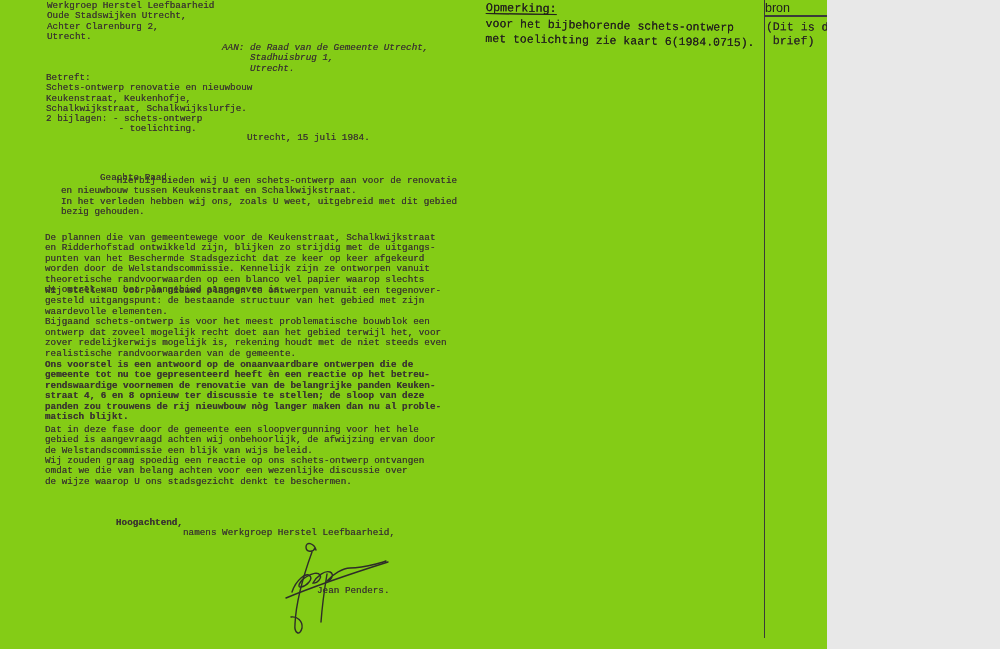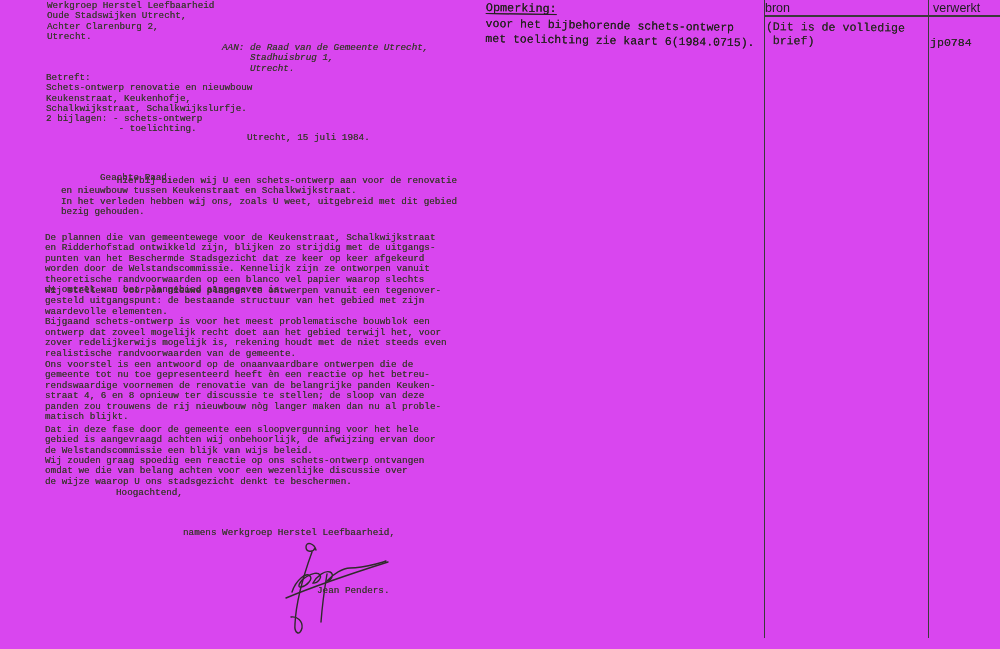--- a/index.html
+++ b/index.html
@@ -1,19 +1,19 @@
 <!DOCTYPE html>
 <html><head>
 <meta charset="utf-8">
 <style>
   html,body{margin:0;padding:0;}
   body{background:#e8e8e8;font-family:"Liberation Sans",sans-serif;}
   .page{
-    position:relative;width:1000px;height:649px;overflow:hidden;
-    background:#d946ef;color:#3a362f;
+    position:relative;width:827px;height:649px;overflow:hidden;
+    background:#84cc16;color:#3a362f;
   }
   .mono{
     position:absolute;
     font-family:"Liberation Mono","DejaVu Sans Mono",monospace;
     white-space:pre;
   }
   .letter-text{
     font-size:9.3px;line-height:10.45px;color:#3b372f;
     text-shadow:0 0 .35px rgba(59,55,47,.85);
   }
@@ -76,36 +76,36 @@
 de omtrek van het plangebied aangegeven is.</div>
 
   <div class="mono letter-text" style="left:45px;top:286px;">Wij stellen U voor om nieuwe plannen te ontwerpen vanuit een tegenover-
 gesteld uitgangspunt: de bestaande structuur van het gebied met zijn
 waardevolle elementen.
 Bijgaand schets-ontwerp is voor het meest problematische bouwblok een
 ontwerp dat zoveel mogelijk recht doet aan het gebied terwijl het, voor
 zover redelijkerwijs mogelijk is, rekening houdt met de niet steeds even
 realistische randvoorwaarden van de gemeente.</div>
 
-  <div class="mono letter-text" style="left:45px;top:360px;">Ons voorstel is een antwoord op de onaanvaardbare ontwerpen die de
+  <div class="mono letter-text" style="left:45px;top:360px;font-weight:bold;">Ons voorstel is een antwoord op de onaanvaardbare ontwerpen die de
 gemeente tot nu toe gepresenteerd heeft èn een reactie op het betreu-
 rendswaardige voornemen de renovatie van de belangrijke panden Keuken-
 straat 4, 6 en 8 opnieuw ter discussie te stellen; de sloop van deze
 panden zou trouwens de rij nieuwbouw nòg langer maken dan nu al proble-
 matisch blijkt.</div>
 
   <div class="mono letter-text" style="left:45px;top:425px;">Dat in deze fase door de gemeente een sloopvergunning voor het hele
 gebied is aangevraagd achten wij onbehoorlijk, de afwijzing ervan door
 de Welstandscommissie een blijk van wijs beleid.</div>
 
   <div class="mono letter-text" style="left:45px;top:456px;">Wij zouden graag spoedig een reactie op ons schets-ontwerp ontvangen
 omdat we die van belang achten voor een wezenlijke discussie over
 de wijze waarop U ons stadsgezicht denkt te beschermen.</div>
 
-  <div class="mono letter-text" style="left:116px;top:488px;">Hoogachtend,</div>
+  <div class="mono letter-text" style="left:116px;top:518px;font-weight:bold;">Hoogachtend,</div>
 
   <div class="mono letter-text" style="left:183px;top:528px;">namens Werkgroep Herstel Leefbaarheid,</div>
 
   <svg class="sig" style="left:280px;top:540px;" width="140" height="108" viewBox="0 0 140 108">
     <g stroke="#2e2c29" stroke-width="1.4" fill="none" stroke-linecap="round">
       <path d="M 36 10 C 34 3, 26 1, 26 7 C 26 12, 33 13, 35 8"></path>
       <path d="M 12 52 C 16 40, 26 32, 30 36 C 33 39, 27 46, 21 47 C 17 48, 19 41, 26 37 C 32 33, 38 32, 40 35 C 42 38, 37 44, 33 43 C 37 36, 45 30, 50 32 C 55 34, 51 41, 47 41 C 53 34, 63 28, 70 28 C 78 28, 88 26, 96 24 C 100 23, 104 22, 106 21"></path>
       <path d="M 6 58 C 30 48, 70 34, 108 22"></path>
       <path d="M 32 12 C 24 34, 16 62, 15 84 C 14 94, 20 96, 22 88 C 23 81, 17 76, 11 77"></path>
       <path d="M 47 34 C 44 52, 42 68, 41 82"></path>

